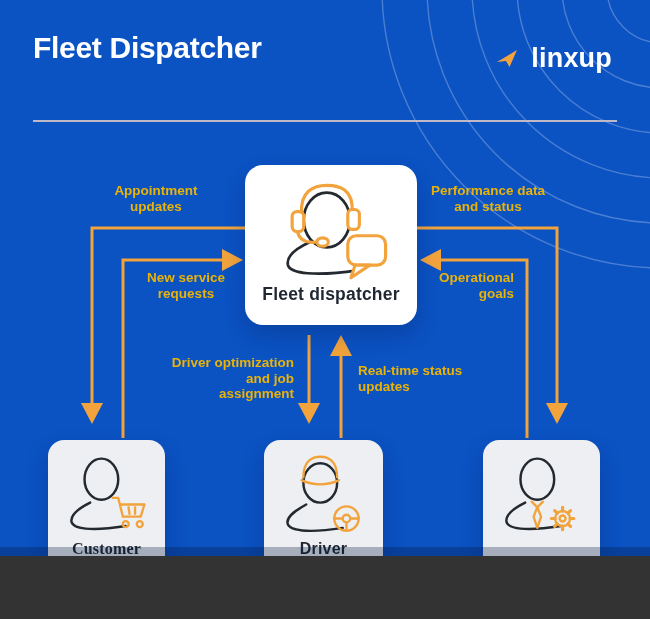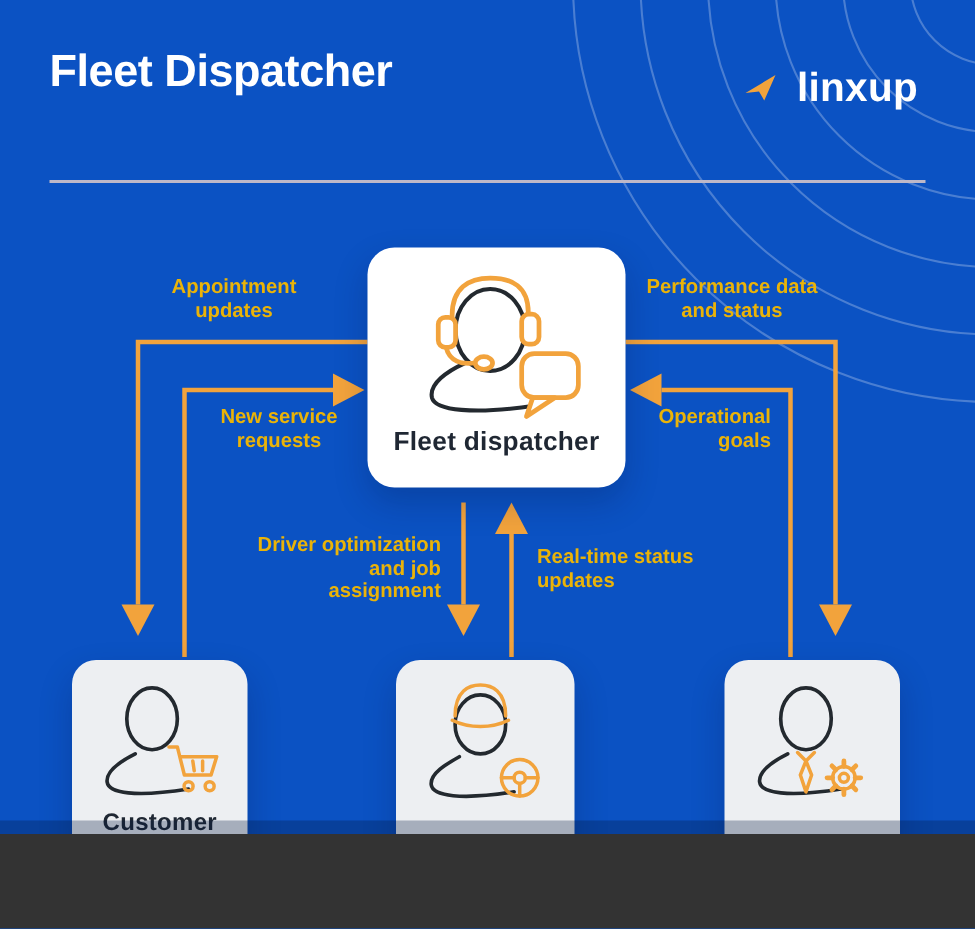--- a/index.html
+++ b/index.html
@@ -28,21 +28,21 @@
   .lbl-performance{left:425px;top:183px;width:126px;text-align:center;}
   .lbl-operational{left:412px;top:270px;width:102px;text-align:right;}
   .lbl-route{left:168px;top:355px;width:126px;text-align:right;}
   .lbl-realtime{left:358px;top:363px;width:112px;text-align:left;}
 
   .card{position:absolute;border-radius:16px;box-shadow:0 10px 22px rgba(3,20,60,0.22);}
   .card-dispatcher{
     left:245px;top:165px;width:172px;height:160px;background:#FFFFFF;border-radius:18px;
   }
   .card-sm{top:440px;width:117px;height:133px;background:#EDEFF2;}
-  .card-customer{left:48px;}
+  .card-customer{left:48px;font-family:Liberation Serif, serif;}
   .card-driver{left:264px;width:119px;}
   .card-manager{left:483px;}
 
   .node-label{
     position:absolute;left:0;right:0;text-align:center;
     color:#1F2733;font-weight:700;
   }
   .node-label-main{bottom:20px;font-size:17.5px;letter-spacing:0.2px;}
   .node-label-sm{bottom:15px;font-size:16px;letter-spacing:0.2px;}
 
@@ -147,20 +147,21 @@
   <div class="card card-sm card-driver">
     <svg class="icon-wrap" width="94" height="88" viewBox="0 0 100 94">
       <path class="k" d="M70,80 C32,86 12,83 11,75 C10,67 22,60 31,55"></path>
       <ellipse class="k" cx="46" cy="32" rx="18" ry="21"></ellipse>
       <path class="o2" d="M28,26 C28,8 38,4 46,4 C54,4 64,8 64,26"></path>
       <path class="o2" d="M26,29 C38,35 54,35 66,29"></path>
       <circle class="o2" cx="74" cy="70" r="13"></circle>
       <circle class="o2" cx="74" cy="70" r="4"></circle>
       <path class="o2" d="M61,70 L70,70 M78,70 L87,70 M74,74 L74,83"></path>
     </svg>
+    <div class="node-label node-label-sm">Driver</div>
   </div>
 
   <div class="card card-sm card-manager">
     <svg class="icon-wrap" width="94" height="88" viewBox="0 0 100 94">
       <path class="k" d="M70,78 C32,84 13,81 12,73 C11,65 22,58 32,53"></path>
       <ellipse class="k" cx="45" cy="28" rx="18" ry="22"></ellipse>
       <path class="o2" d="M39,52 L45,58 L51,52"></path>
       <path class="o2" d="M45,58 L49,68 L45,80 L41,68 Z"></path>
       <g stroke="#F2A33C" stroke-width="3.4" stroke-linecap="round">
         <path d="M80,70 L84,70"></path>

